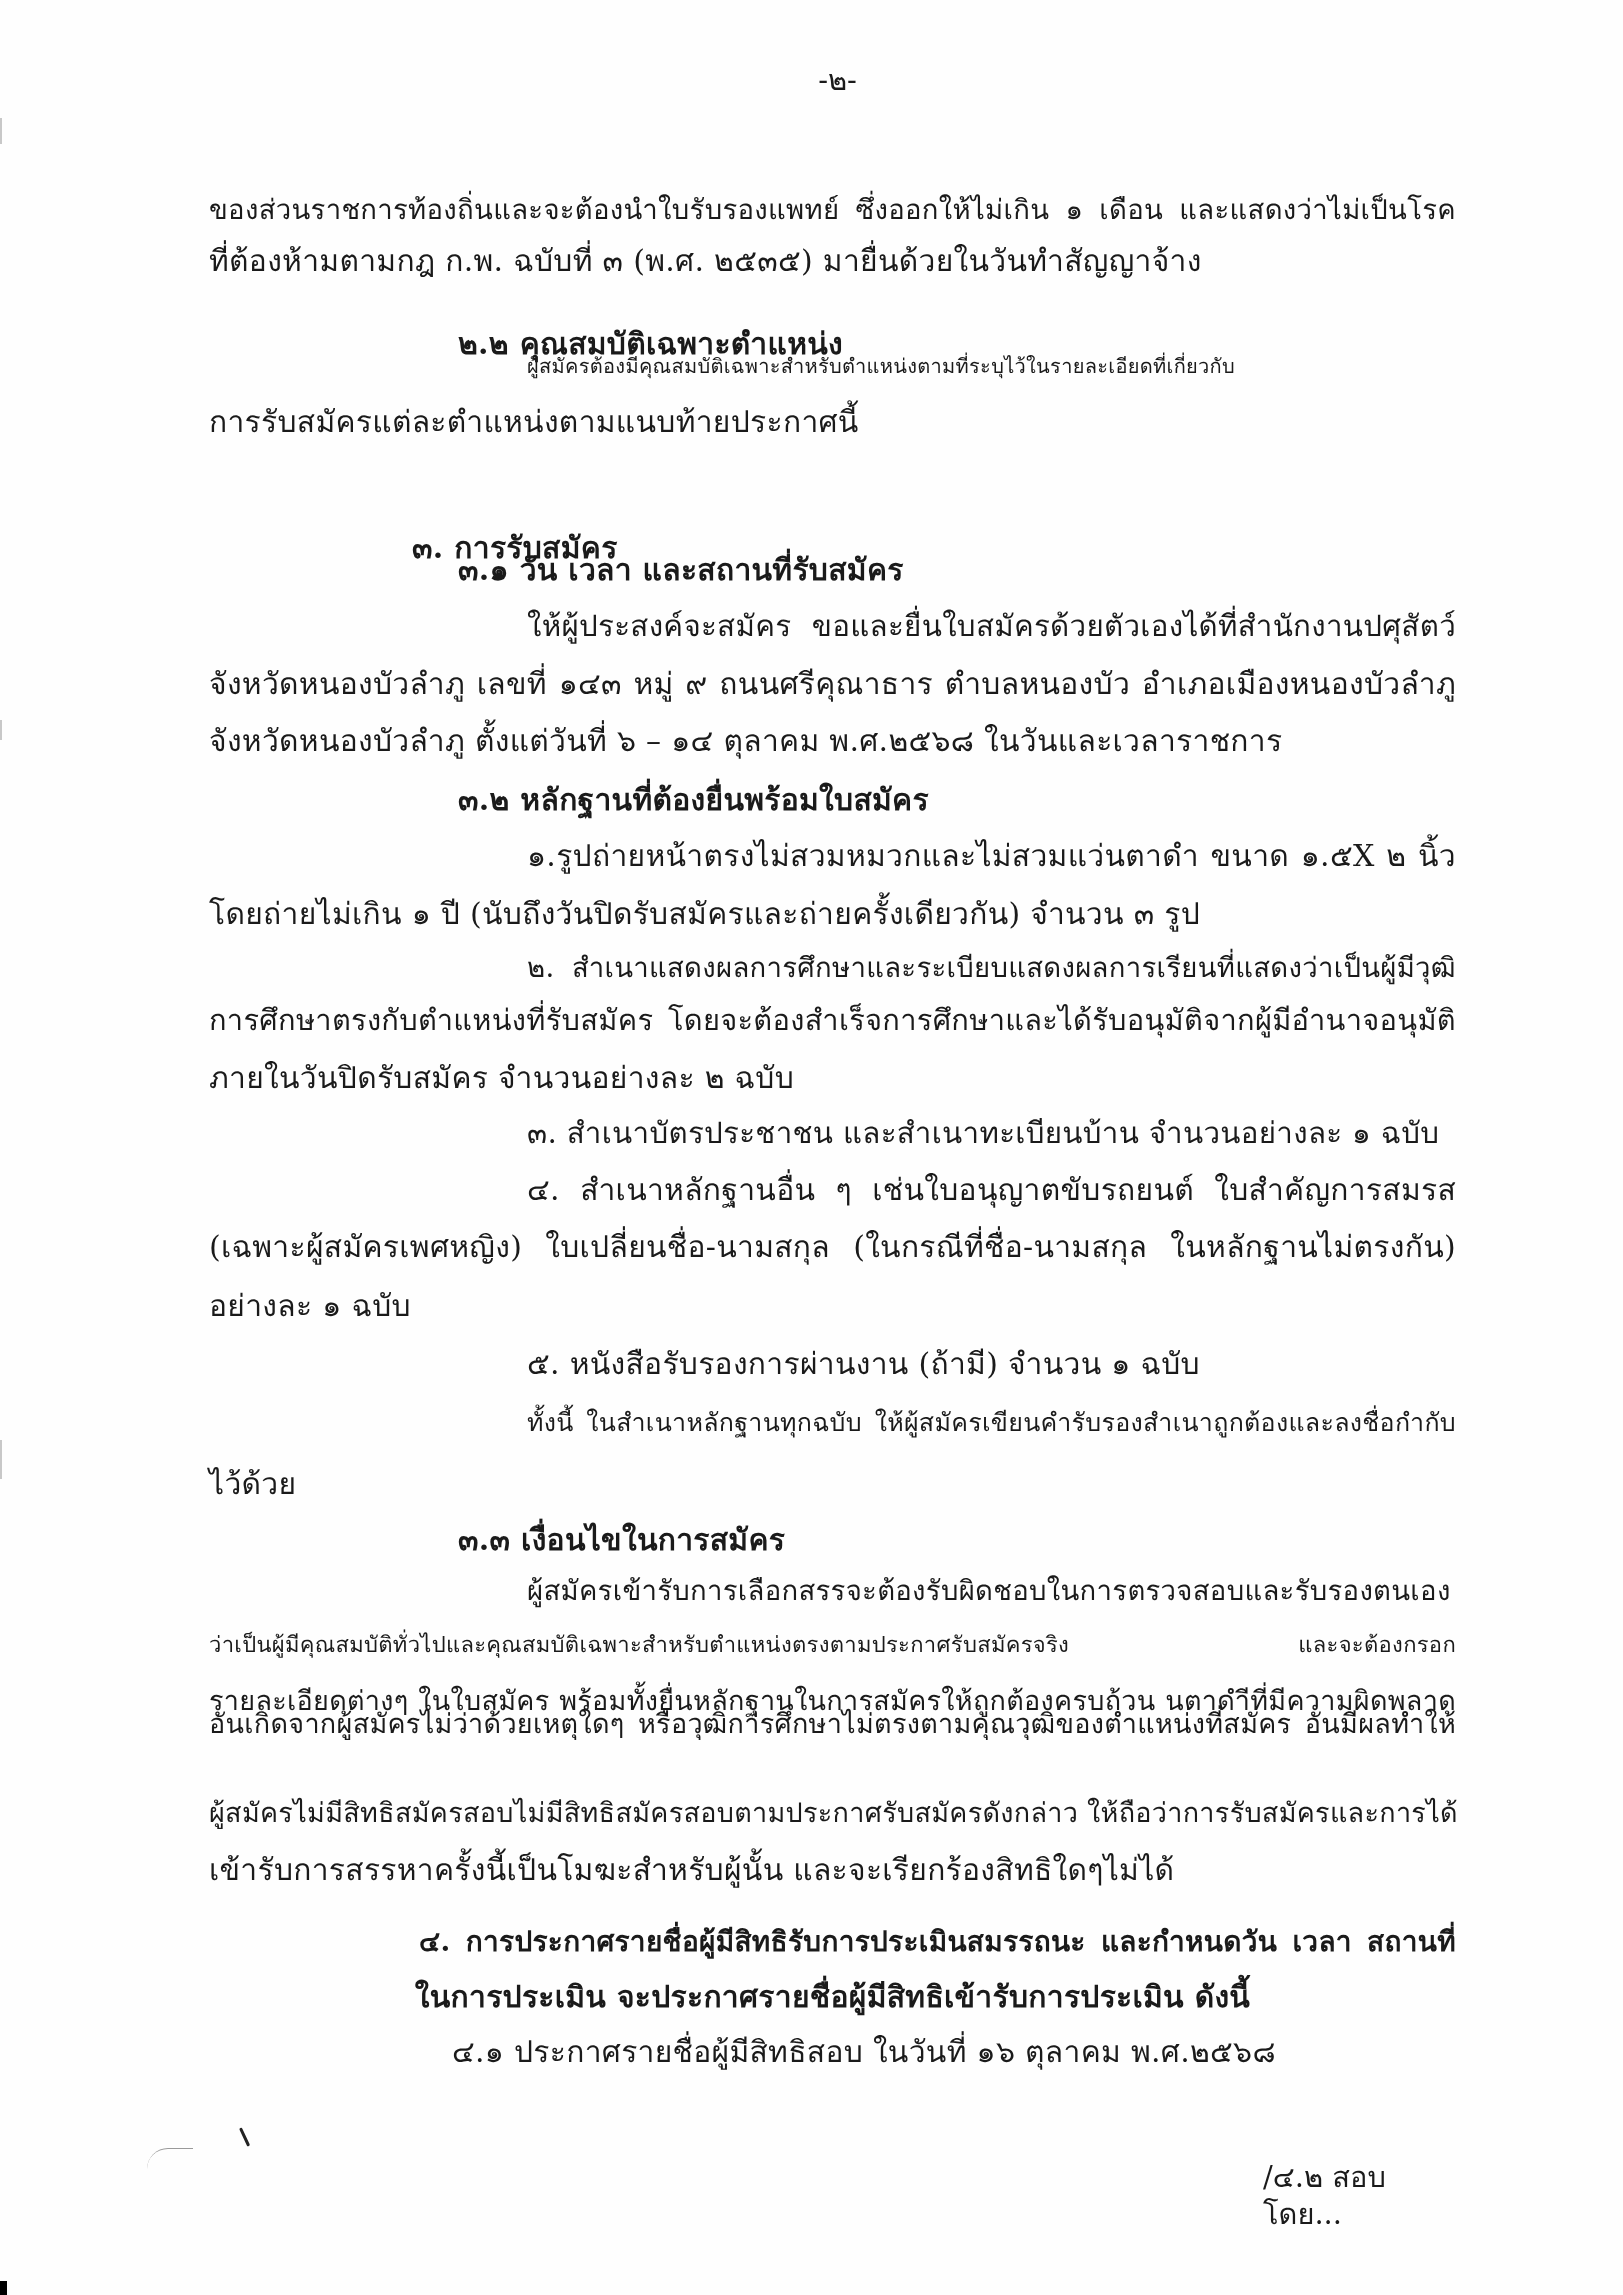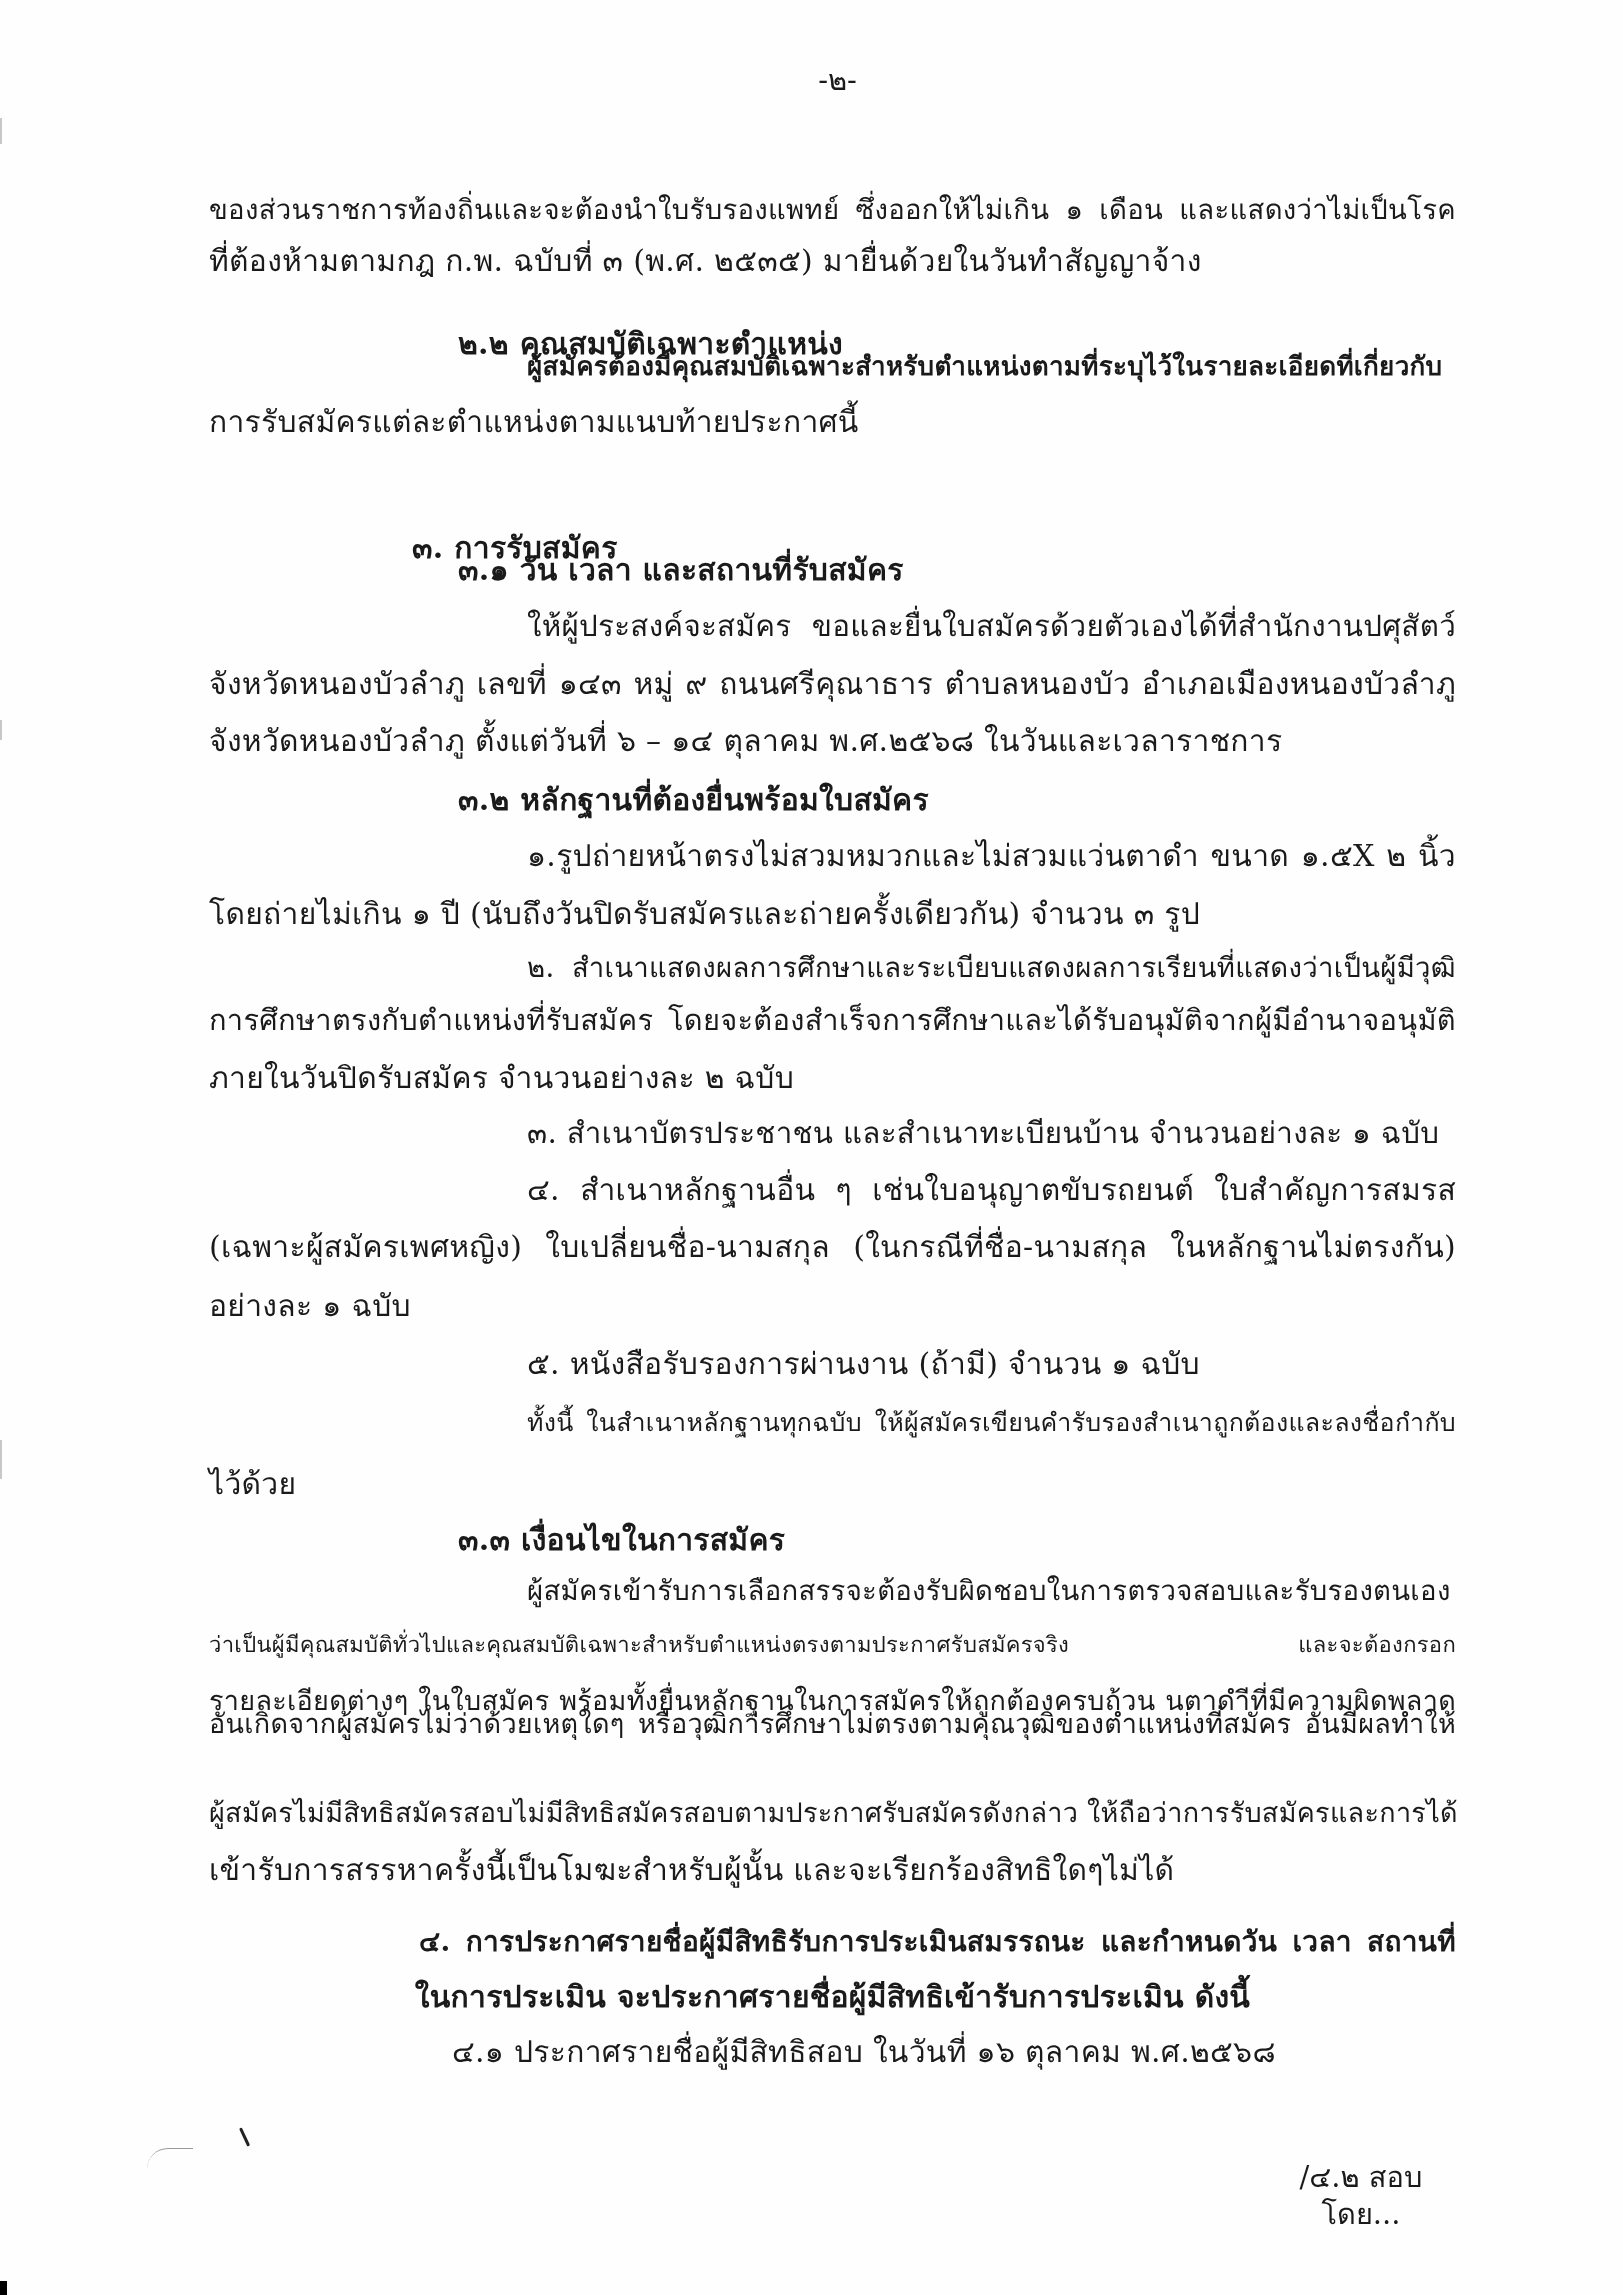--- a/index.html
+++ b/index.html
@@ -5,21 +5,21 @@
   html, body { margin: 0; padding: 0; background: #ffffff; }
   body { width: 1623px; height: 2295px; position: relative; overflow: hidden;
          font-family: "DejaVu Serif", "Liberation Serif", serif; color: #1a1a1a; }
   .page { position: absolute; left: 0; top: 0; width: 1623px; height: 2295px; background: #fefefe; }
   .line { position: absolute; left: 209px; width: 1247px; font-size: 30px; line-height: 39px;
           white-space: nowrap; letter-spacing: 0.3px; }
   .line.justify { text-align: justify; text-align-last: justify; }
   .bold { font-weight: bold; }
   .pageno { position: absolute; top: 62px; left: 772px; width: 131px; text-align: center;
             font-size: 29px; line-height: 37px; }
-  .footer { position: absolute; top: 2159px; left: 1263px; width: 196px; text-align: center;
+  .footer { position: absolute; top: 2159px; left: 1263px; width: 196px; text-align: left;
             font-size: 29px; line-height: 37px; }
   .mark { position: absolute; background: #222; border-radius: 2px; }
   .scan-edge { position: absolute; left: 0; width: 2px; background: #c8c8c8; }
   .corner { position: absolute; left: 0; bottom: 0; width: 6.5px; height: 14.4px; background: #000; }
   .faint-curve { position: absolute; border-top: 1.3px solid #9a9a9a; border-radius: 39px 0 0 0; }
 </style>
 </head>
 <body>
 
 <div class="page">
@@ -27,21 +27,21 @@
   <div class="scan-edge" style="top:118px;height:26px;"></div>
   <div class="scan-edge" style="top:720px;height:19.6px;"></div>
   <div class="scan-edge" style="top:1440px;height:39px;"></div>
 
   <div class="pageno">-๒-</div>
 
   <div id="lines">
       <div class="line justify" style="top: 190px; left: 209px; width: 1247px; font-size: 27.5px;">ของส่วนราชการท้องถิ่นและจะต้องนำใบรับรองแพทย์ ซึ่งออกให้ไม่เกิน ๑ เดือน และแสดงว่าไม่เป็นโรค</div>
       <div class="line" style="top: 241px; left: 209px; width: 1247px; white-space: nowrap;">ที่ต้องห้ามตามกฎ ก.พ. ฉบับที่ ๓ (พ.ศ. ๒๕๓๕) มายื่นด้วยในวันทำสัญญาจ้าง</div>
       <div class="line bold" style="top: 293px; left: 458px; width: 998px; white-space: nowrap; margin-top: 31px;">๒.๒  คุณสมบัติเฉพาะตำแหน่ง</div>
-      <div class="line justify" style="top: 347px; left: 527px; width: 929px; font-size: 26px; font-weight: bold;">ผู้สมัครต้องมีคุณสมบัติเฉพาะสำหรับตำแหน่งตามที่ระบุไว้ในรายละเอียดที่เกี่ยวกับ</div>
+      <div class="line justify" style="top: 347px; left: 527px; width: 929px; font-size: 20px;">ผู้สมัครต้องมีคุณสมบัติเฉพาะสำหรับตำแหน่งตามที่ระบุไว้ในรายละเอียดที่เกี่ยวกับ</div>
       <div class="line" style="top: 402px; left: 209px; width: 1247px; white-space: nowrap;">การรับสมัครแต่ละตำแหน่งตามแนบท้ายประกาศนี้</div>
       <div class="line bold" style="top: 480px; left: 412px; width: 1044px; white-space: nowrap; margin-top: 48px;">๓.  การรับสมัคร</div>
       <div class="line bold" style="top: 550px; left: 458px; width: 998px; white-space: nowrap;">๓.๑  วัน เวลา และสถานที่รับสมัคร</div>
       <div class="line justify" style="top: 607px; left: 527px; width: 929px; font-size: 29.5px;">ให้ผู้ประสงค์จะสมัคร ขอและยื่นใบสมัครด้วยตัวเองได้ที่สำนักงานปศุสัตว์</div>
       <div class="line justify" style="top: 664px; left: 209px; width: 1247px;">จังหวัดหนองบัวลำภู เลขที่ ๑๔๓ หมู่ ๙ ถนนศรีคุณาธาร ตำบลหนองบัว อำเภอเมืองหนองบัวลำภู</div>
       <div class="line" style="top: 721px; left: 209px; width: 1247px; white-space: nowrap;">จังหวัดหนองบัวลำภู ตั้งแต่วันที่  ๖ – ๑๔ ตุลาคม พ.ศ.๒๕๖๘ ในวันและเวลาราชการ</div>
       <div class="line bold" style="top: 780px; left: 458px; width: 998px; white-space: nowrap;">๓.๒  หลักฐานที่ต้องยื่นพร้อมใบสมัคร</div>
       <div class="line justify" style="top: 836px; left: 527px; width: 929px;">๑.รูปถ่ายหน้าตรงไม่สวมหมวกและไม่สวมแว่นตาดำ ขนาด ๑.๕X ๒ นิ้ว</div>
       <div class="line" style="top: 894px; left: 209px; width: 1247px; white-space: nowrap;">โดยถ่ายไม่เกิน ๑ ปี (นับถึงวันปิดรับสมัครและถ่ายครั้งเดียวกัน) จำนวน ๓ รูป</div>
       <div class="line justify" style="top: 948px; left: 527px; width: 929px; font-size: 27.5px;">๒. สำเนาแสดงผลการศึกษาและระเบียบแสดงผลการเรียนที่แสดงว่าเป็นผู้มีวุฒิ</div>

